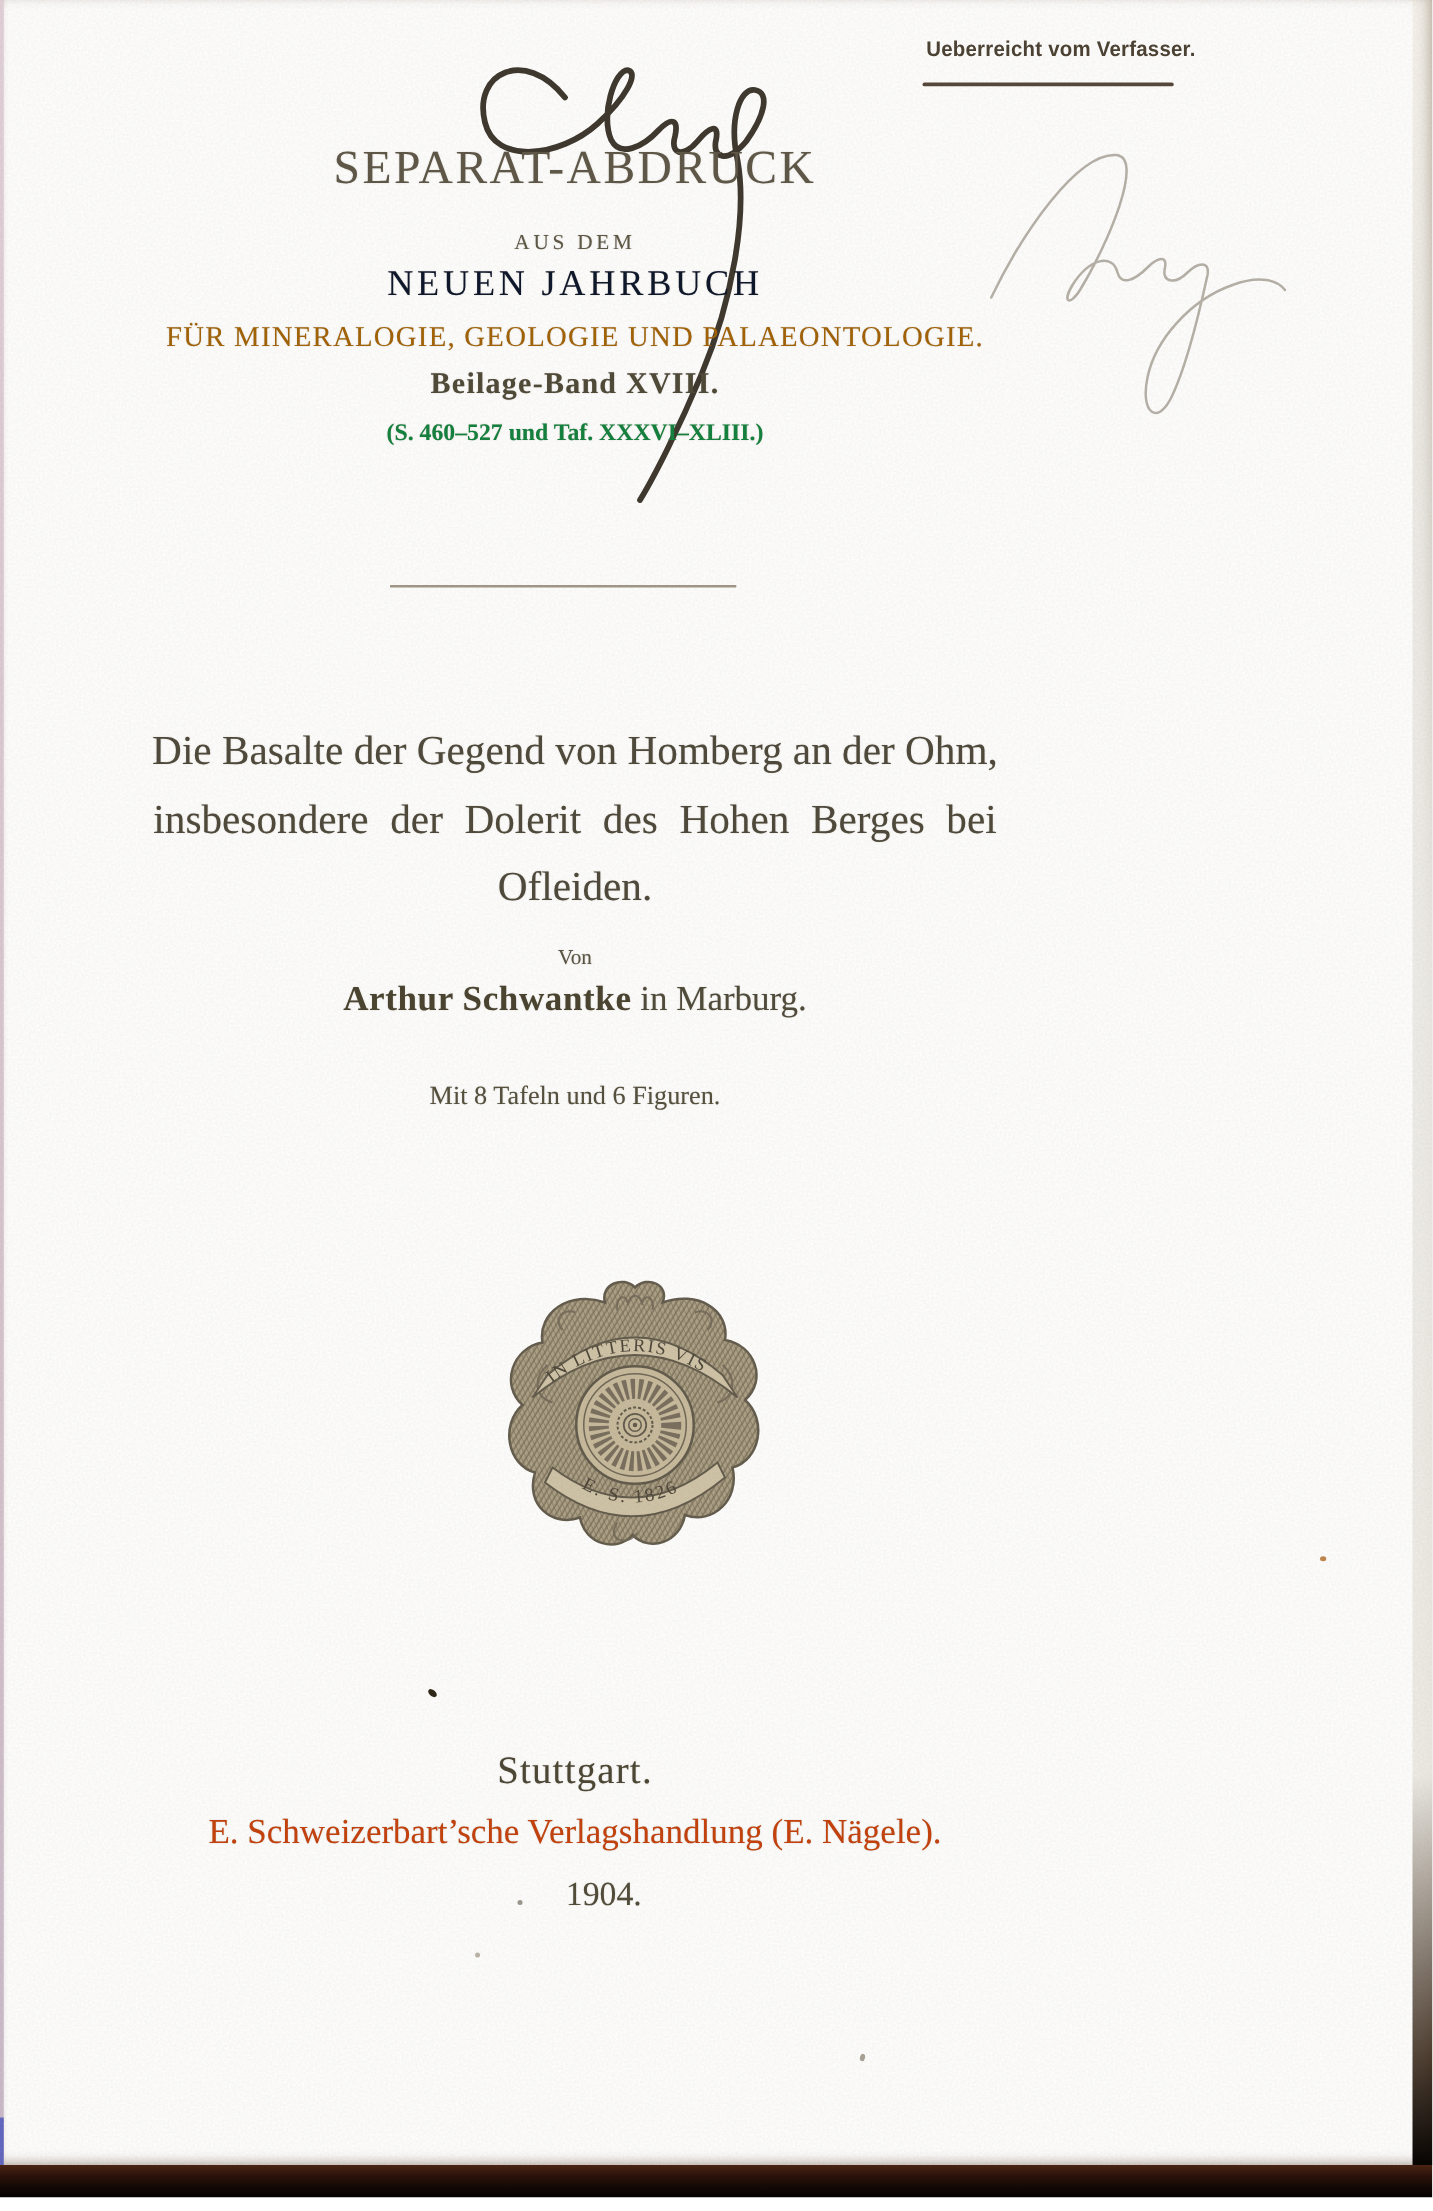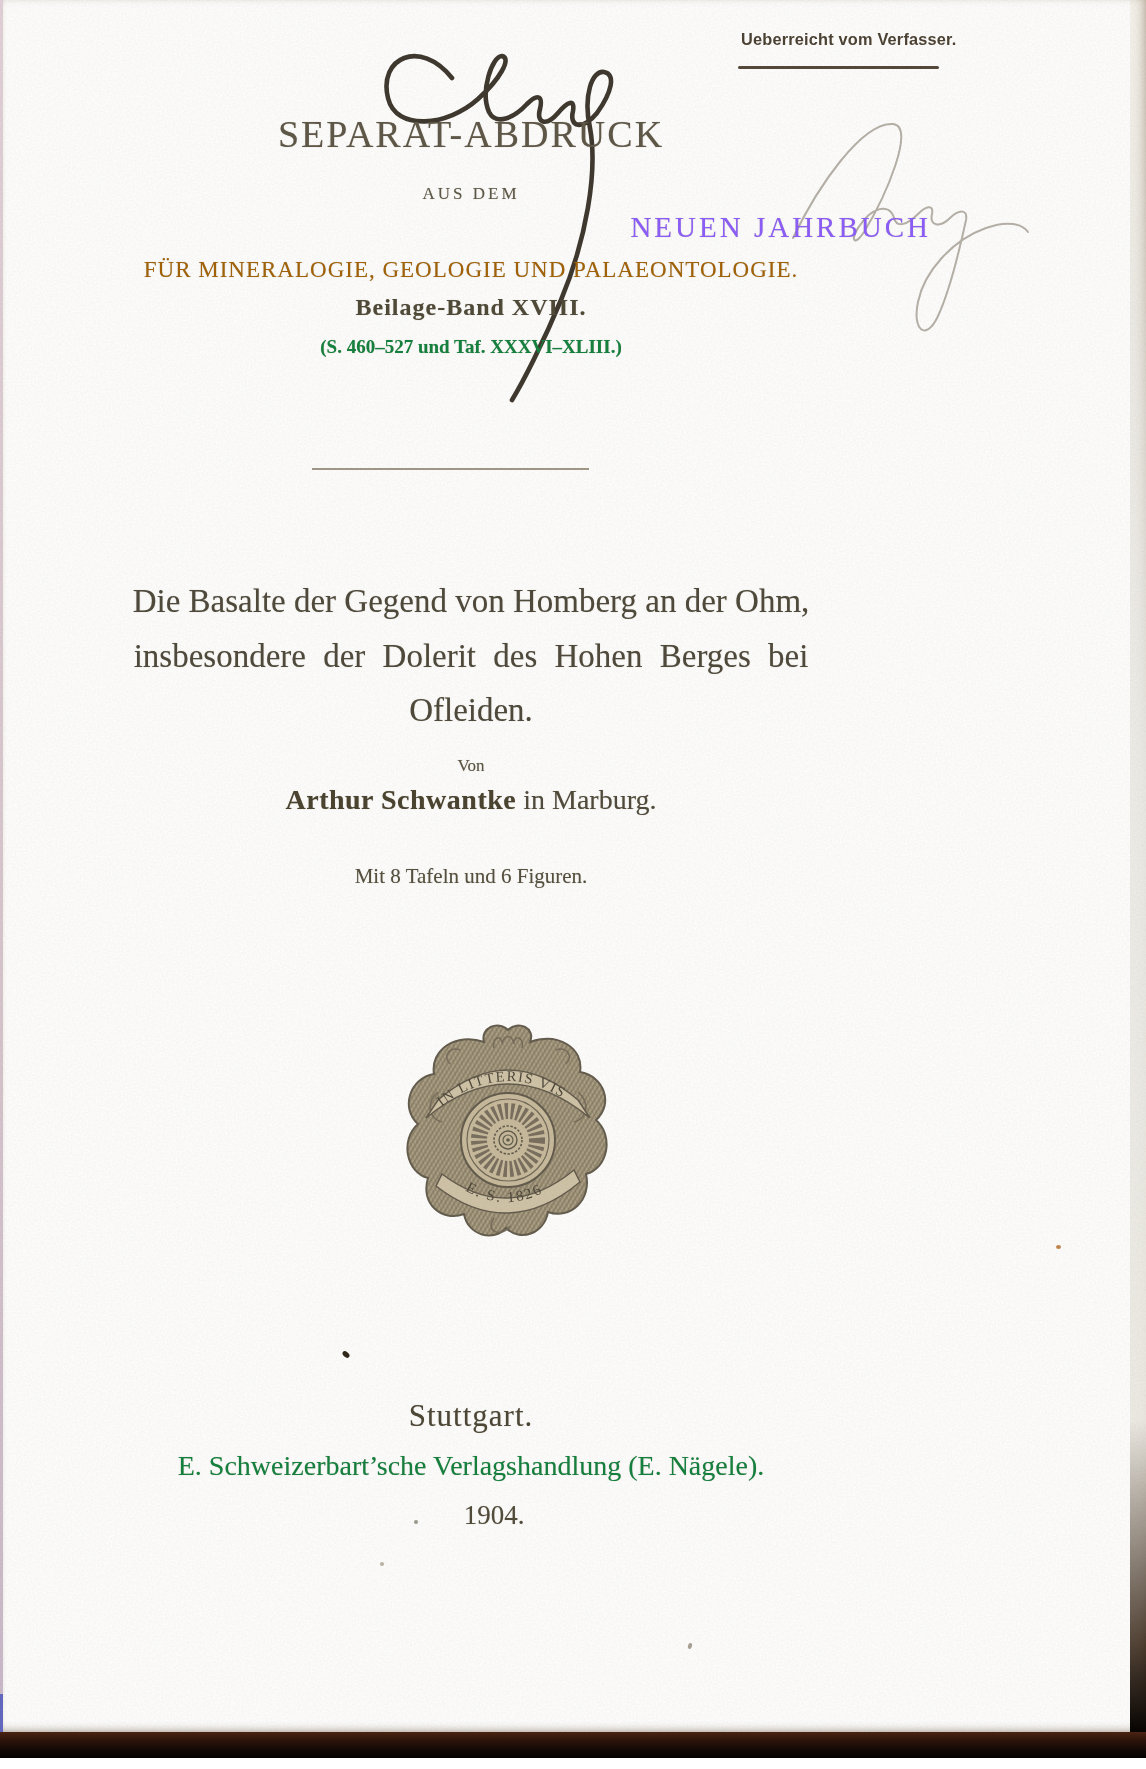--- a/index.html
+++ b/index.html
@@ -29,41 +29,41 @@
   .edge-right{position:absolute;left:1130px;top:0;width:16px;height:1732px;
     background:linear-gradient(180deg, rgba(203,184,148,0.15) 0%, rgba(226,222,214,0.55) 18%, rgba(238,237,233,0.92) 45%, rgba(238,236,230,0.95) 82%, rgba(53,35,20,0.85) 95%, #070402 100%);}
   .edge-bottom-dark{position:absolute;left:0;top:1732px;width:1146px;height:26px;
     background:linear-gradient(180deg,#4a2413 0%,#2a120a 35%,#120805 70%,#050202 100%);}
   .edge-bottom-white{position:absolute;left:0;top:1758px;width:1146px;height:11px;background:#ffffff;}
 
   .grain{position:absolute;left:0;top:0;width:1146px;height:1732px;pointer-events:none;mix-blend-mode:multiply;}
 
   
   .print{position:absolute;left:0;width:920px;text-align:center;color:#55503e;
-    text-shadow:0 0 1px rgba(85,80,62,0.35);white-space:nowrap;margin-left:11px;}
+    text-shadow:0 0 1px rgba(85,80,62,0.35);white-space:nowrap;}
 
   .offprint{top:112px;font-size:38px;letter-spacing:2px;color:#5e5747;font-weight:400;}
   .ausdem{top:184px;font-size:17px;letter-spacing:3px;color:#5d5745;}
-  .journal{top:211px;font-size:29px;letter-spacing:3px;color:#8b5cf6;text-align:right;}
+  .journal{top:211px;font-size:29px;letter-spacing:3px;color:#0f172a;}
   .journal-sub{top:257px;font-size:23px;letter-spacing:1px;color:#a16207;}
   .volume{top:294px;font-size:24px;font-weight:700;letter-spacing:1px;color:#4f4938;}
   .pages{top:336px;font-size:19px;color:#15803d;font-weight:bold;}
 
   .divider{position:absolute;left:312px;top:468px;width:277px;height:2px;background:#8e8570;opacity:.85;}
 
   .title1{top:583px;font-size:33px;color:#4e493a;}
   .title2{top:638px;font-size:33px;color:#4e493a;word-spacing:9px;}
   .title3{top:692px;font-size:33px;color:#4e493a;}
   .von{top:756px;font-size:17px;color:#5a5443;}
   .author{top:784px;font-size:28px;color:#504a3a;}
   .author b{font-weight:700;letter-spacing:0.5px;color:#49432f;}
   .figures{top:864px;font-size:21px;color:#55503e;}
 
   .city{top:1398px;font-size:31px;letter-spacing:1px;color:#4c4635;}
-  .publisher{top:1450px;font-size:28px;color:#15803d;}
+  .publisher{top:1450px;font-size:28px;color:#c2410c;}
   .year{top:1500px;font-size:27px;color:#514b3a;padding-left:23px;}
 
   .stamp{position:absolute;left:741px;top:30px;width:200px;
     font-family:"Liberation Sans","DejaVu Sans",sans-serif;
     font-weight:700;font-size:17px;color:#4c4234;letter-spacing:0.2px;
     transform:scaleX(0.96);transform-origin:left top;white-space:nowrap;}
   .stamp-underline{position:absolute;left:738px;top:66px;width:201px;height:3px;background:#55483a;border-radius:2px;}
 
   .sig-ink{position:absolute;left:360px;top:10px;}
   .sig-pencil{position:absolute;left:770px;top:95px;opacity:.55;}

